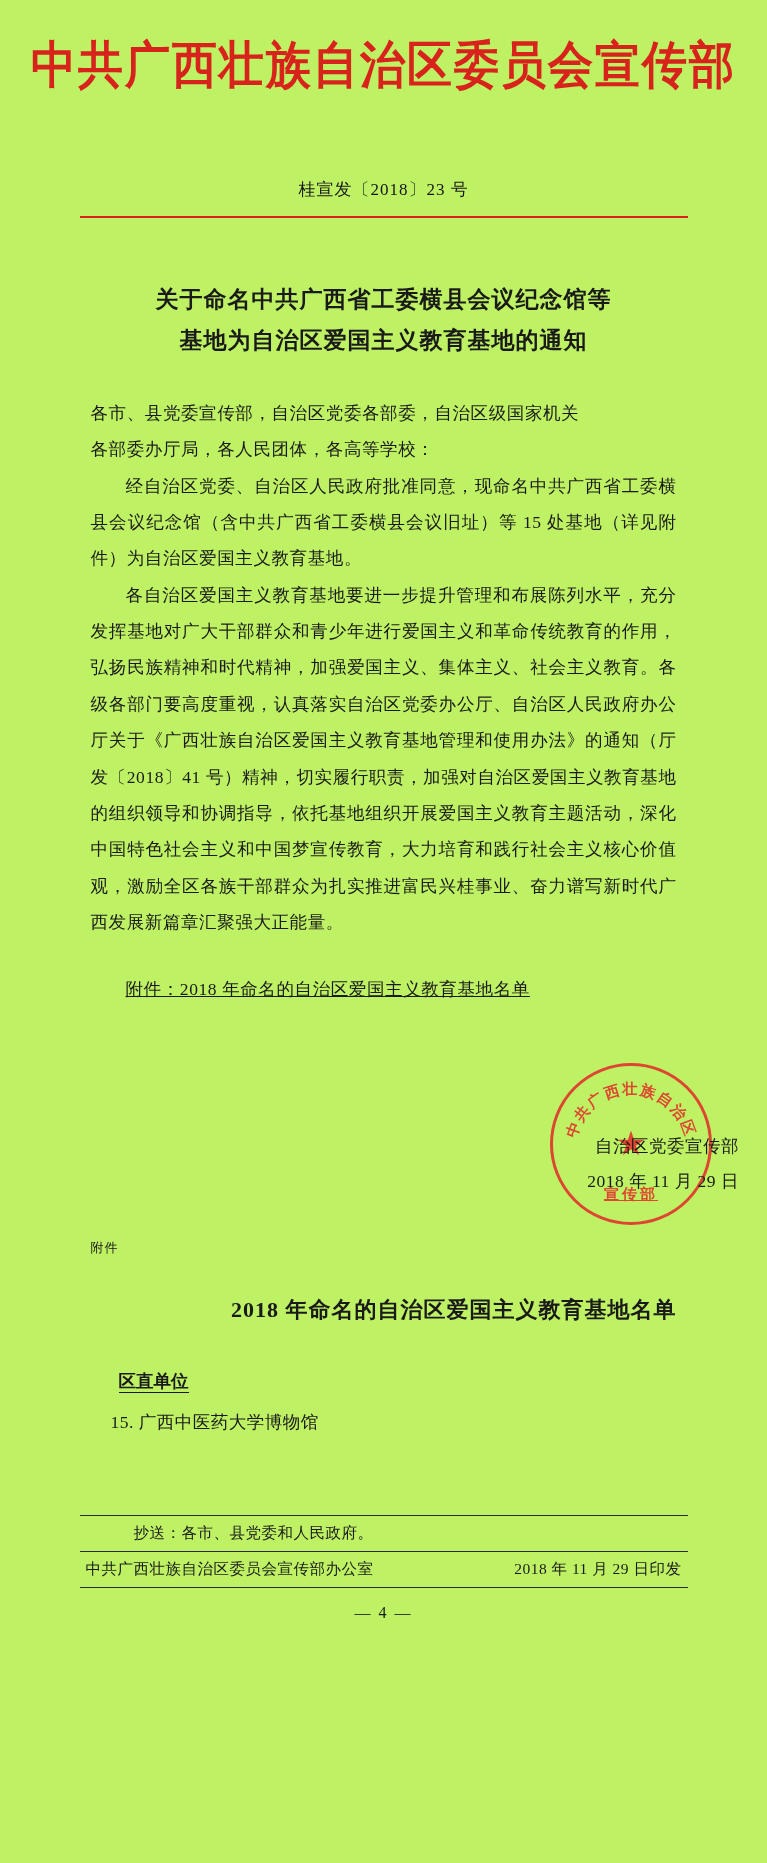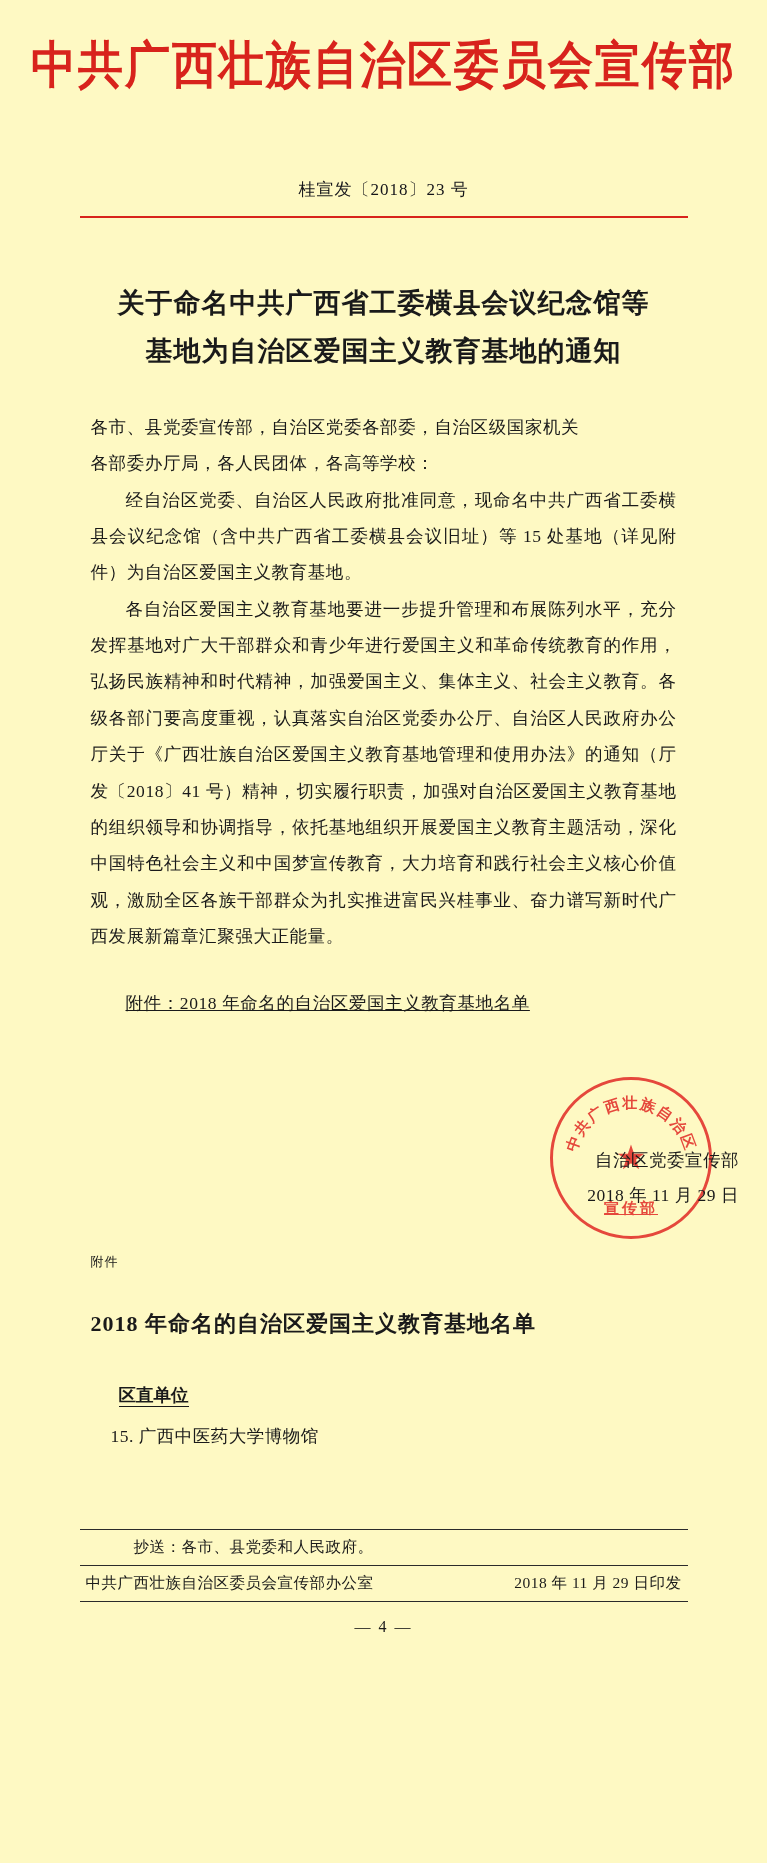--- a/index.html
+++ b/index.html
@@ -13,21 +13,21 @@
     font-family: "Liberation Serif", "DejaVu Serif", serif;
     color: #1a1a1a;
     position: relative;
   }
   .page {
     width: 767px;
     min-height: 1863px;
     box-sizing: border-box;
     padding: 0;
     position: relative;
-    background: #fef9c3;
+    background: #bef264;
   }
   
   .masthead {
     text-align: center;
     padding-top: 34px;
     padding-bottom: 6px;
   }
   .masthead-title {
     color: #d8231c;
     font-family: "Liberation Serif", "DejaVu Serif", serif;
@@ -48,21 +48,21 @@
   }
   .red-rule {
     width: 608px;
     height: 2px;
     background: #d8231c;
     margin: 15px auto 0 auto;
   }
   
   .doc-title {
     text-align: center;
-    font-size: 27px;
+    font-size: 23px;
     font-weight: bold;
     line-height: 1.75;
     margin: 62px auto 0 auto;
     width: 560px;
     letter-spacing: 1px;
   }
   
   .body-wrap {
     width: 586px;
     margin: 0 auto;
@@ -150,21 +150,21 @@
   
   .appendix-label {
     width: 586px;
     margin: 16px auto 8px auto;
     font-size: 13px;
     letter-spacing: 1px;
   }
   .appendix-title {
     width: 586px;
     margin: 38px auto 0 auto;
-    text-align: left;
+    text-align: right;
     font-size: 22px;
     font-weight: bold;
     letter-spacing: 1px;
   }
   .section-head {
     width: 586px;
     margin: 44px auto 0 auto;
     padding-left: 28px;
     box-sizing: border-box;
     font-size: 17.5px;

